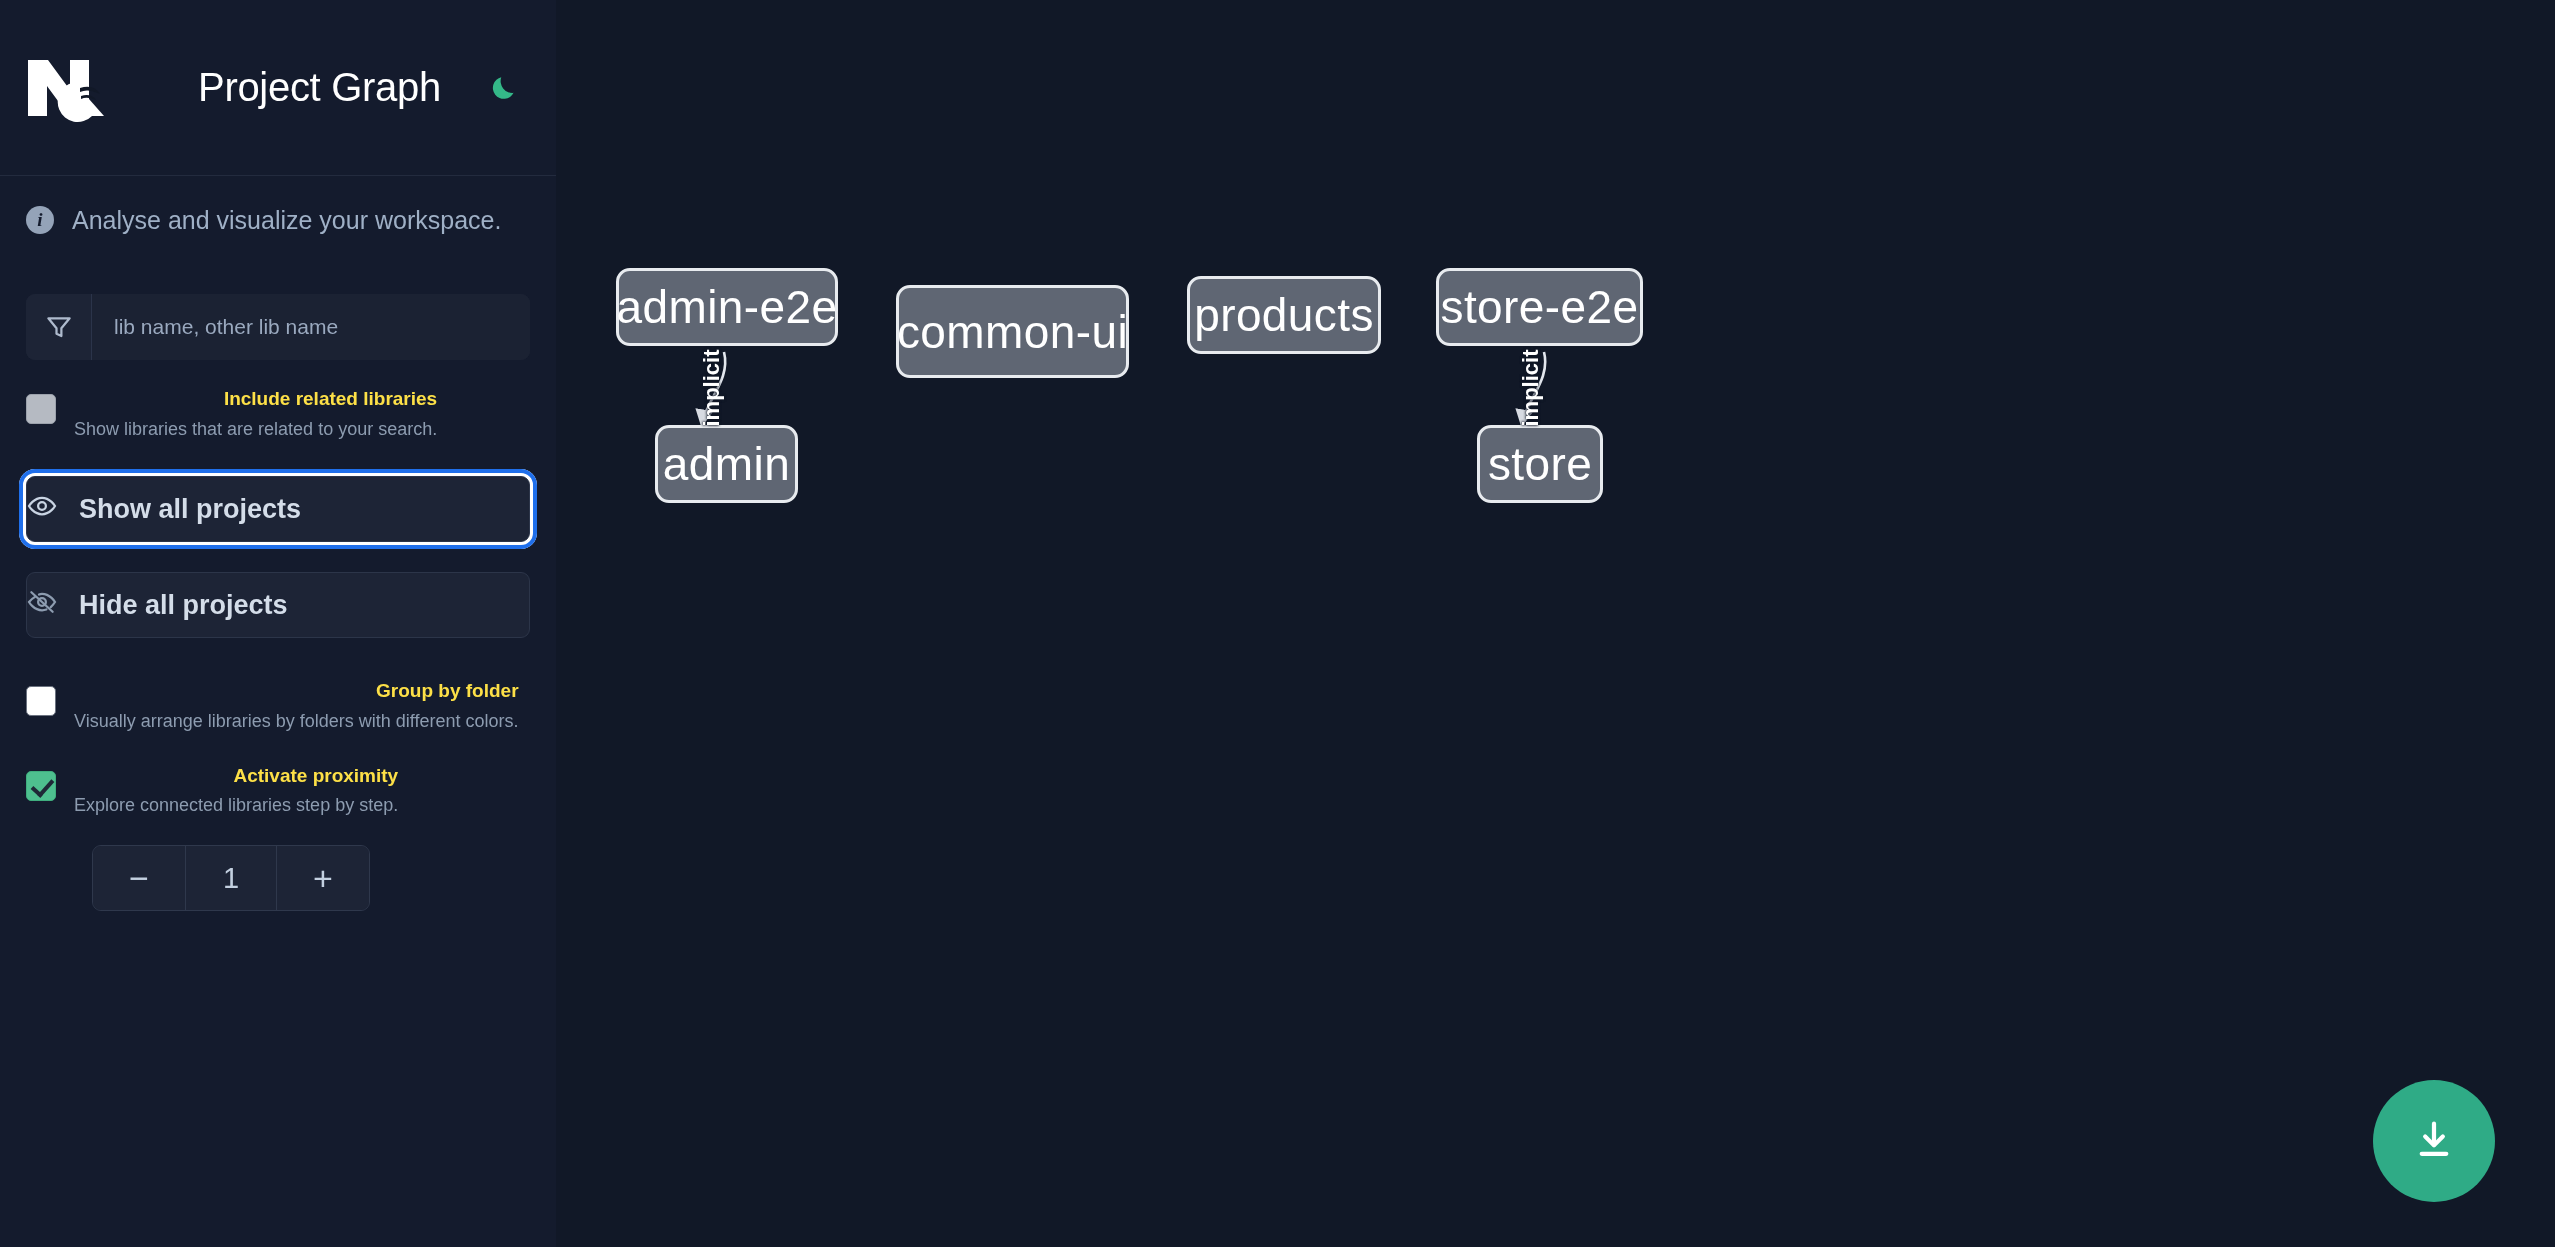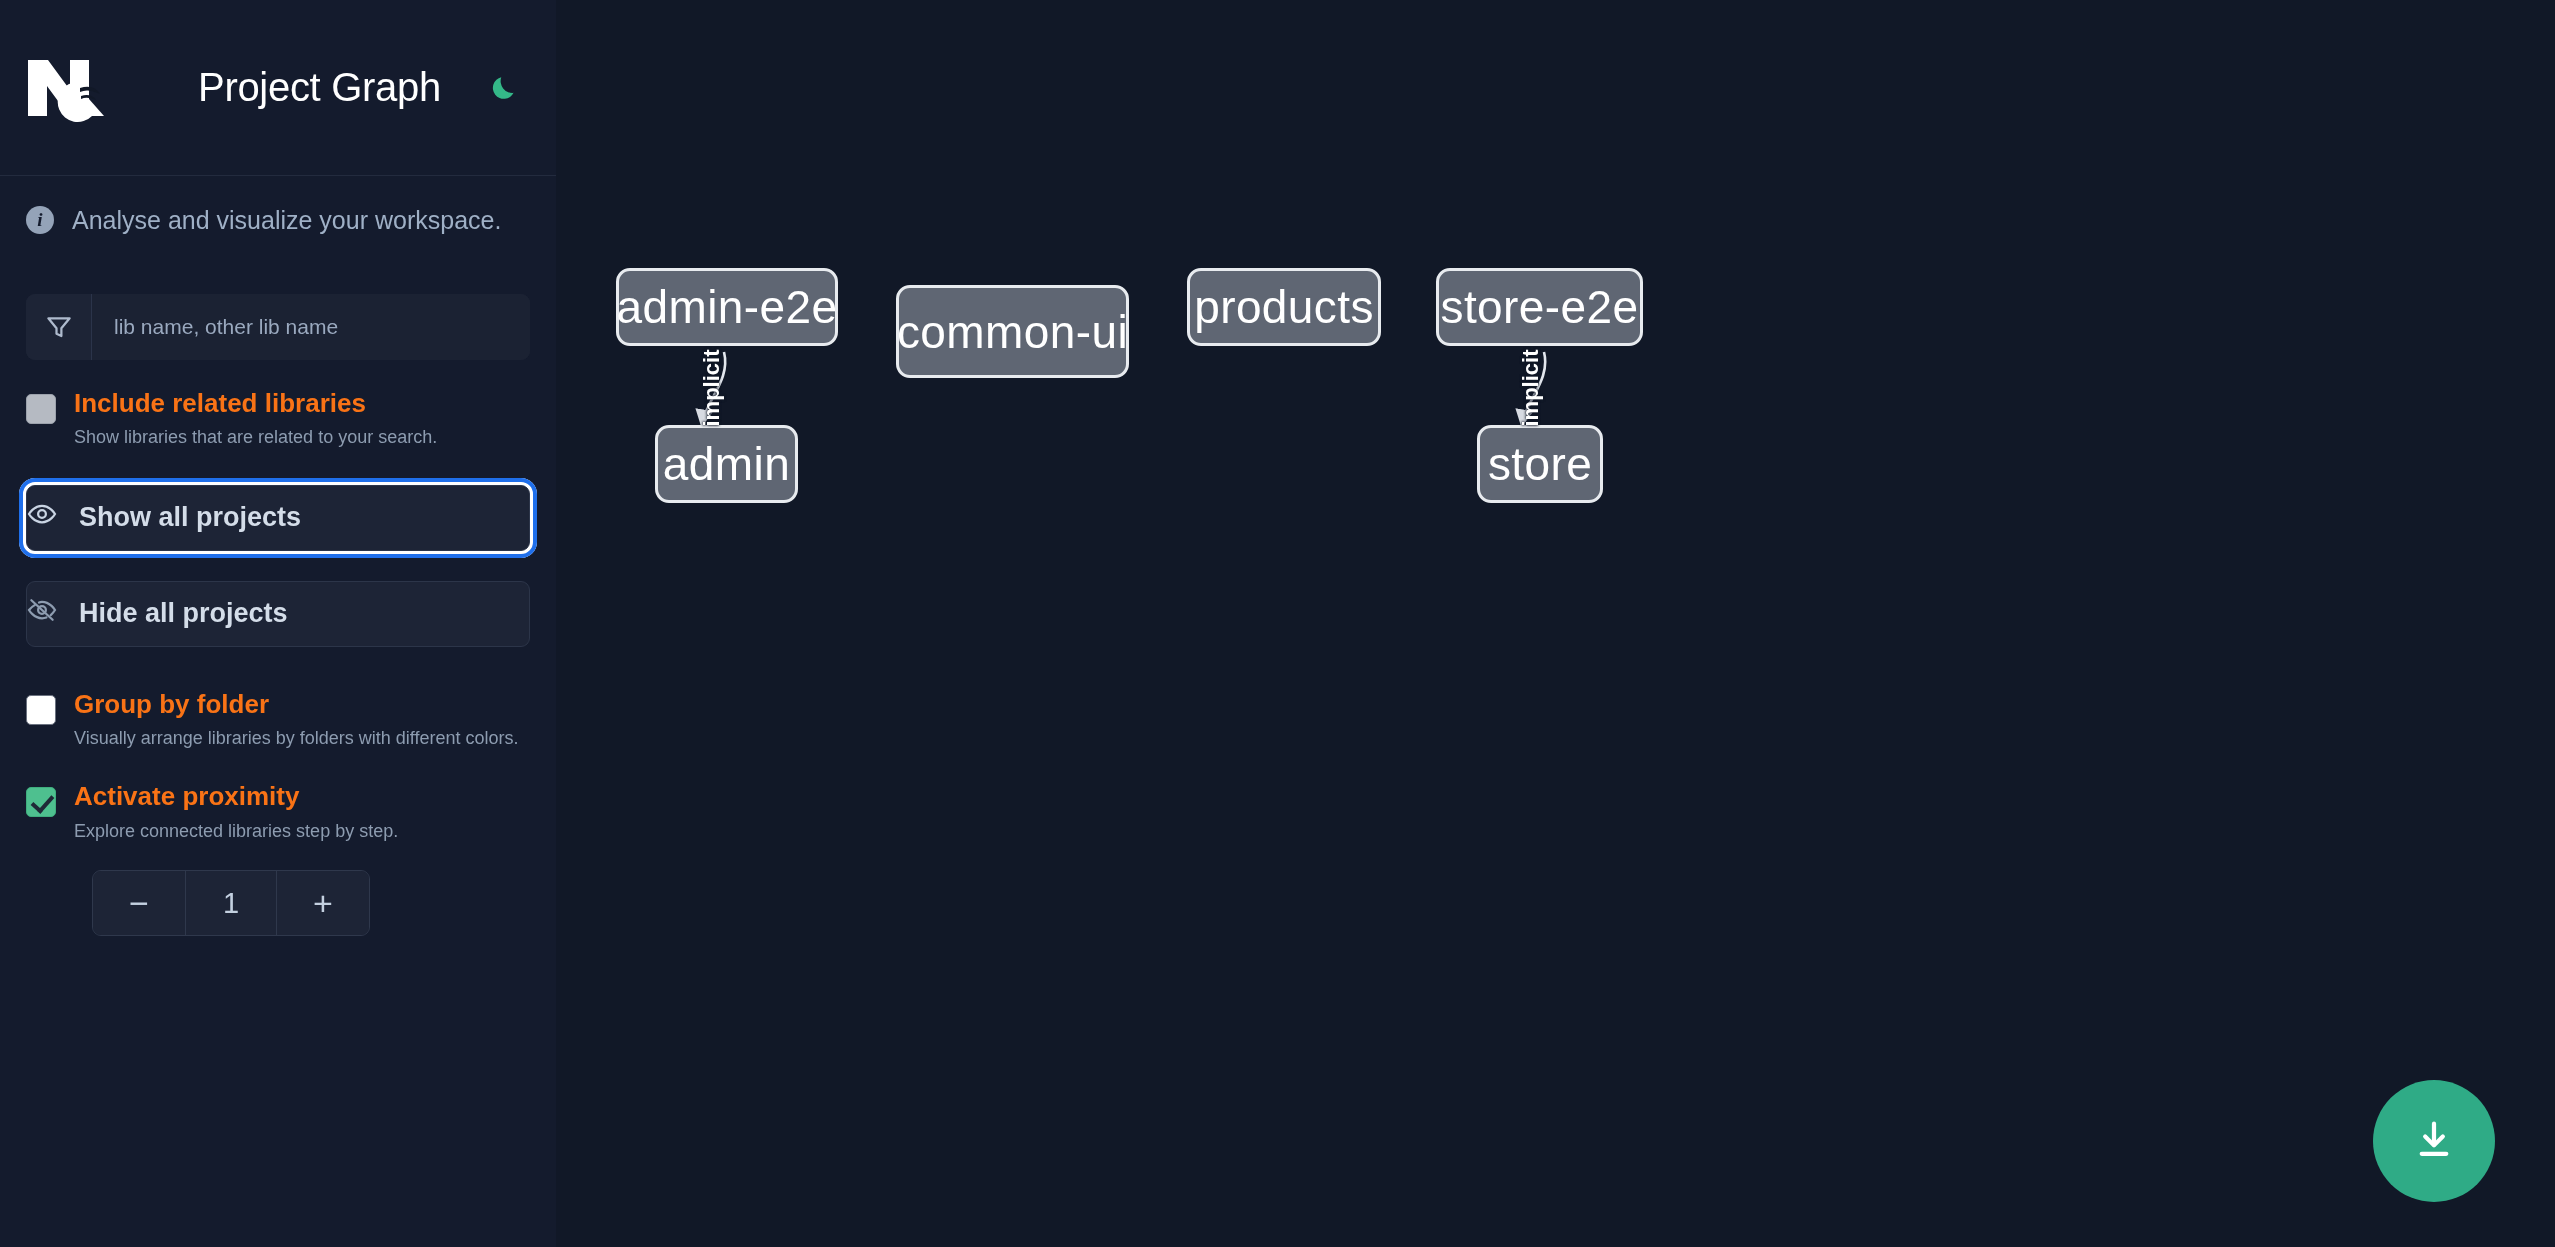--- a/index.html
+++ b/index.html
@@ -128,24 +128,25 @@
   .cb-checked::after {
     content: "";
     position: absolute;
     left: 9px; top: 3px;
     width: 9px; height: 17px;
     border: solid #1f2937;
     border-width: 0 4px 4px 0;
     transform: rotate(42deg);
   }
   .opt-title {
-    font-size: 26px;
+    font-size: 19px;
     font-weight: bold;
-    color: #f97316;
+    color: #fde047;
     line-height: 1.2;
+    text-align: right;
   }
   .opt-desc {
     font-size: 18px;
     color: #8d9cb0;
     line-height: 1.42;
     margin-top: 6px;
     max-width: 470px;
   }
 
   
@@ -361,21 +362,21 @@
         </marker>
       </defs>
       <path d="M168 352 C 175 380, 150 400, 146 424" fill="none" stroke="#e3e7ee" stroke-width="2.6" marker-end="url(#arrow)"></path>
       <path d="M988 352 C 995 380, 970 400, 966 424" fill="none" stroke="#e3e7ee" stroke-width="2.6" marker-end="url(#arrow)"></path>
     </svg>
 
     <div class="node" style="left:60px;top:268px;width:222px;height:78px">admin-e2e</div>
 
     <div class="node" style="left:340px;top:285px;width:233px;height:93px">common-ui</div>
 
-    <div class="node" style="left:631px;top:268px;width:194px;height:78px">products</div>
+    <div class="node" style="left:631px;top:276px;width:194px;height:78px">products</div>
 
     <div class="node" style="left:880px;top:268px;width:207px;height:78px">store-e2e</div>
 
     <div class="node" style="left:99px;top:425px;width:143px;height:78px">admin</div>
 
     <div class="node" style="left:921px;top:425px;width:126px;height:78px">store</div>
 
     <span class="edge-label" style="left:111px;top:375px;width:90px;text-align:center">implicit</span>
 
     <span class="edge-label" style="left:930px;top:375px;width:90px;text-align:center">implicit</span>

